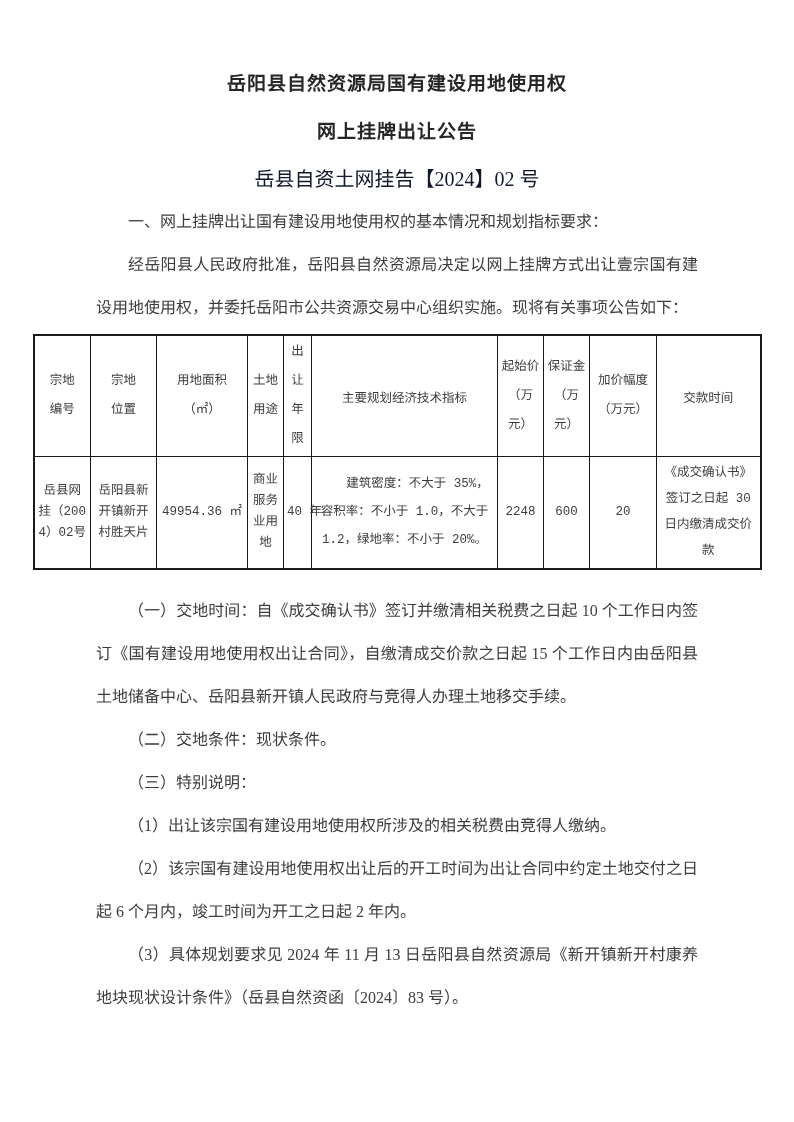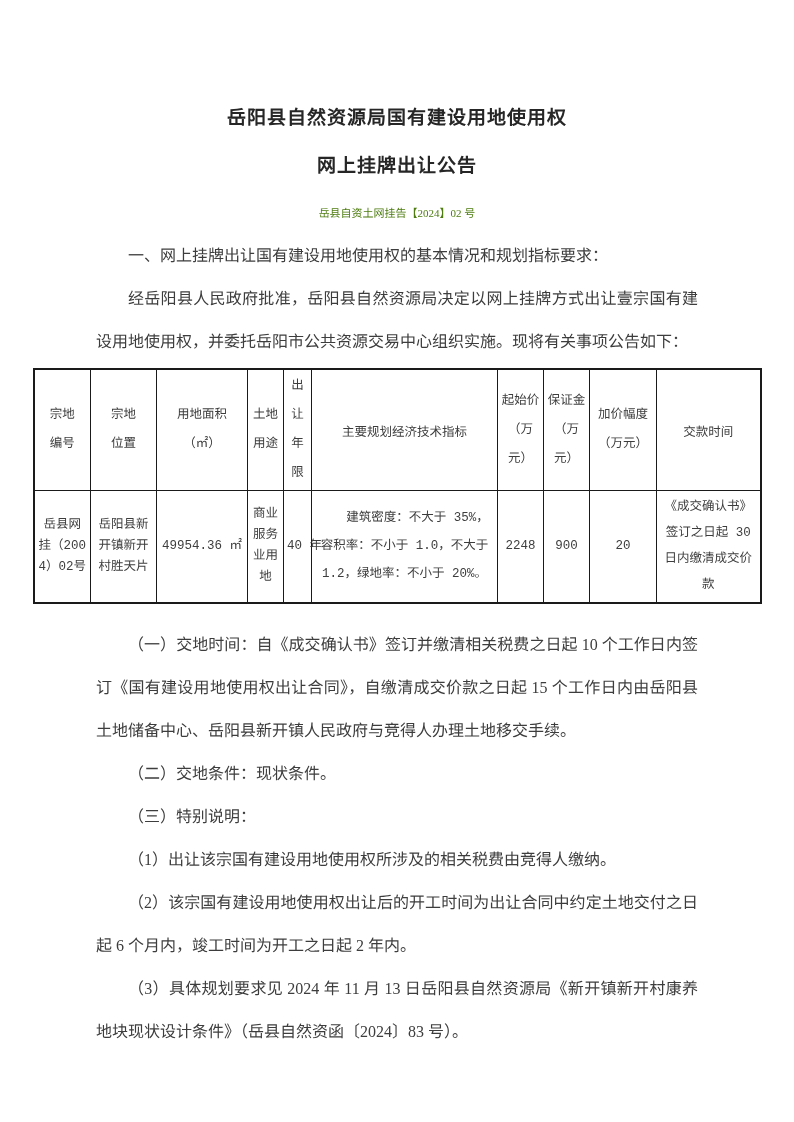--- a/index.html
+++ b/index.html
@@ -10,35 +10,35 @@
   .page {
     position: relative;
     width: 794px;
     height: 1122px;
     margin: 0 auto;
     background: #ffffff;
     font-family: "Liberation Serif", "DejaVu Serif", serif;
     color: #3d3d3d;
     overflow: hidden;
     box-sizing: border-box;
-    padding-top: 94px;
+    padding-top: 60px;
   }
   .doc-title {
     margin: 0;
     text-align: center;
     font-size: 19px;
     font-weight: bold;
     color: #262626;
     line-height: 48px;
     letter-spacing: 1px;
   }
   .doc-number {
     text-align: center;
-    font-size: 11px;
-    color: #4d7c0f;
+    font-size: 20px;
+    color: #0f172a;
     line-height: 34px;
     margin-top: 6px;
   }
   .text-block {
     width: 602px;
     margin: 4px auto 0 auto;
     font-size: 16px;
     line-height: 43px;
     text-align: justify;
   }
@@ -153,21 +153,21 @@
     </thead>
     <tbody>
       <tr>
         <td class="cell">岳县网挂（2004）02号</td>
         <td class="cell">岳阳县新开镇新开村胜天片</td>
         <td class="cell">49954.36 ㎡</td>
         <td class="cell">商业服务业用地</td>
         <td class="cell cell-term">40 年</td>
         <td class="cell-indicators">建筑密度：不大于 35%，容积率：不小于 1.0，不大于 1.2，绿地率：不小于 20%。</td>
         <td class="cell">2248</td>
-        <td class="cell">900</td>
+        <td class="cell">600</td>
         <td class="cell">20</td>
         <td class="cell-payment">《成交确认书》签订之日起 30 日内缴清成交价款</td>
       </tr>
     </tbody>
   </table>
 
   <div class="text-block after-table">
     <p>（一）交地时间：自《成交确认书》签订并缴清相关税费之日起 10 个工作日内签订《国有建设用地使用权出让合同》，自缴清成交价款之日起 15 个工作日内由岳阳县土地储备中心、岳阳县新开镇人民政府与竞得人办理土地移交手续。</p>
     <p>（二）交地条件：现状条件。</p>
     <p>（三）特别说明：</p>

